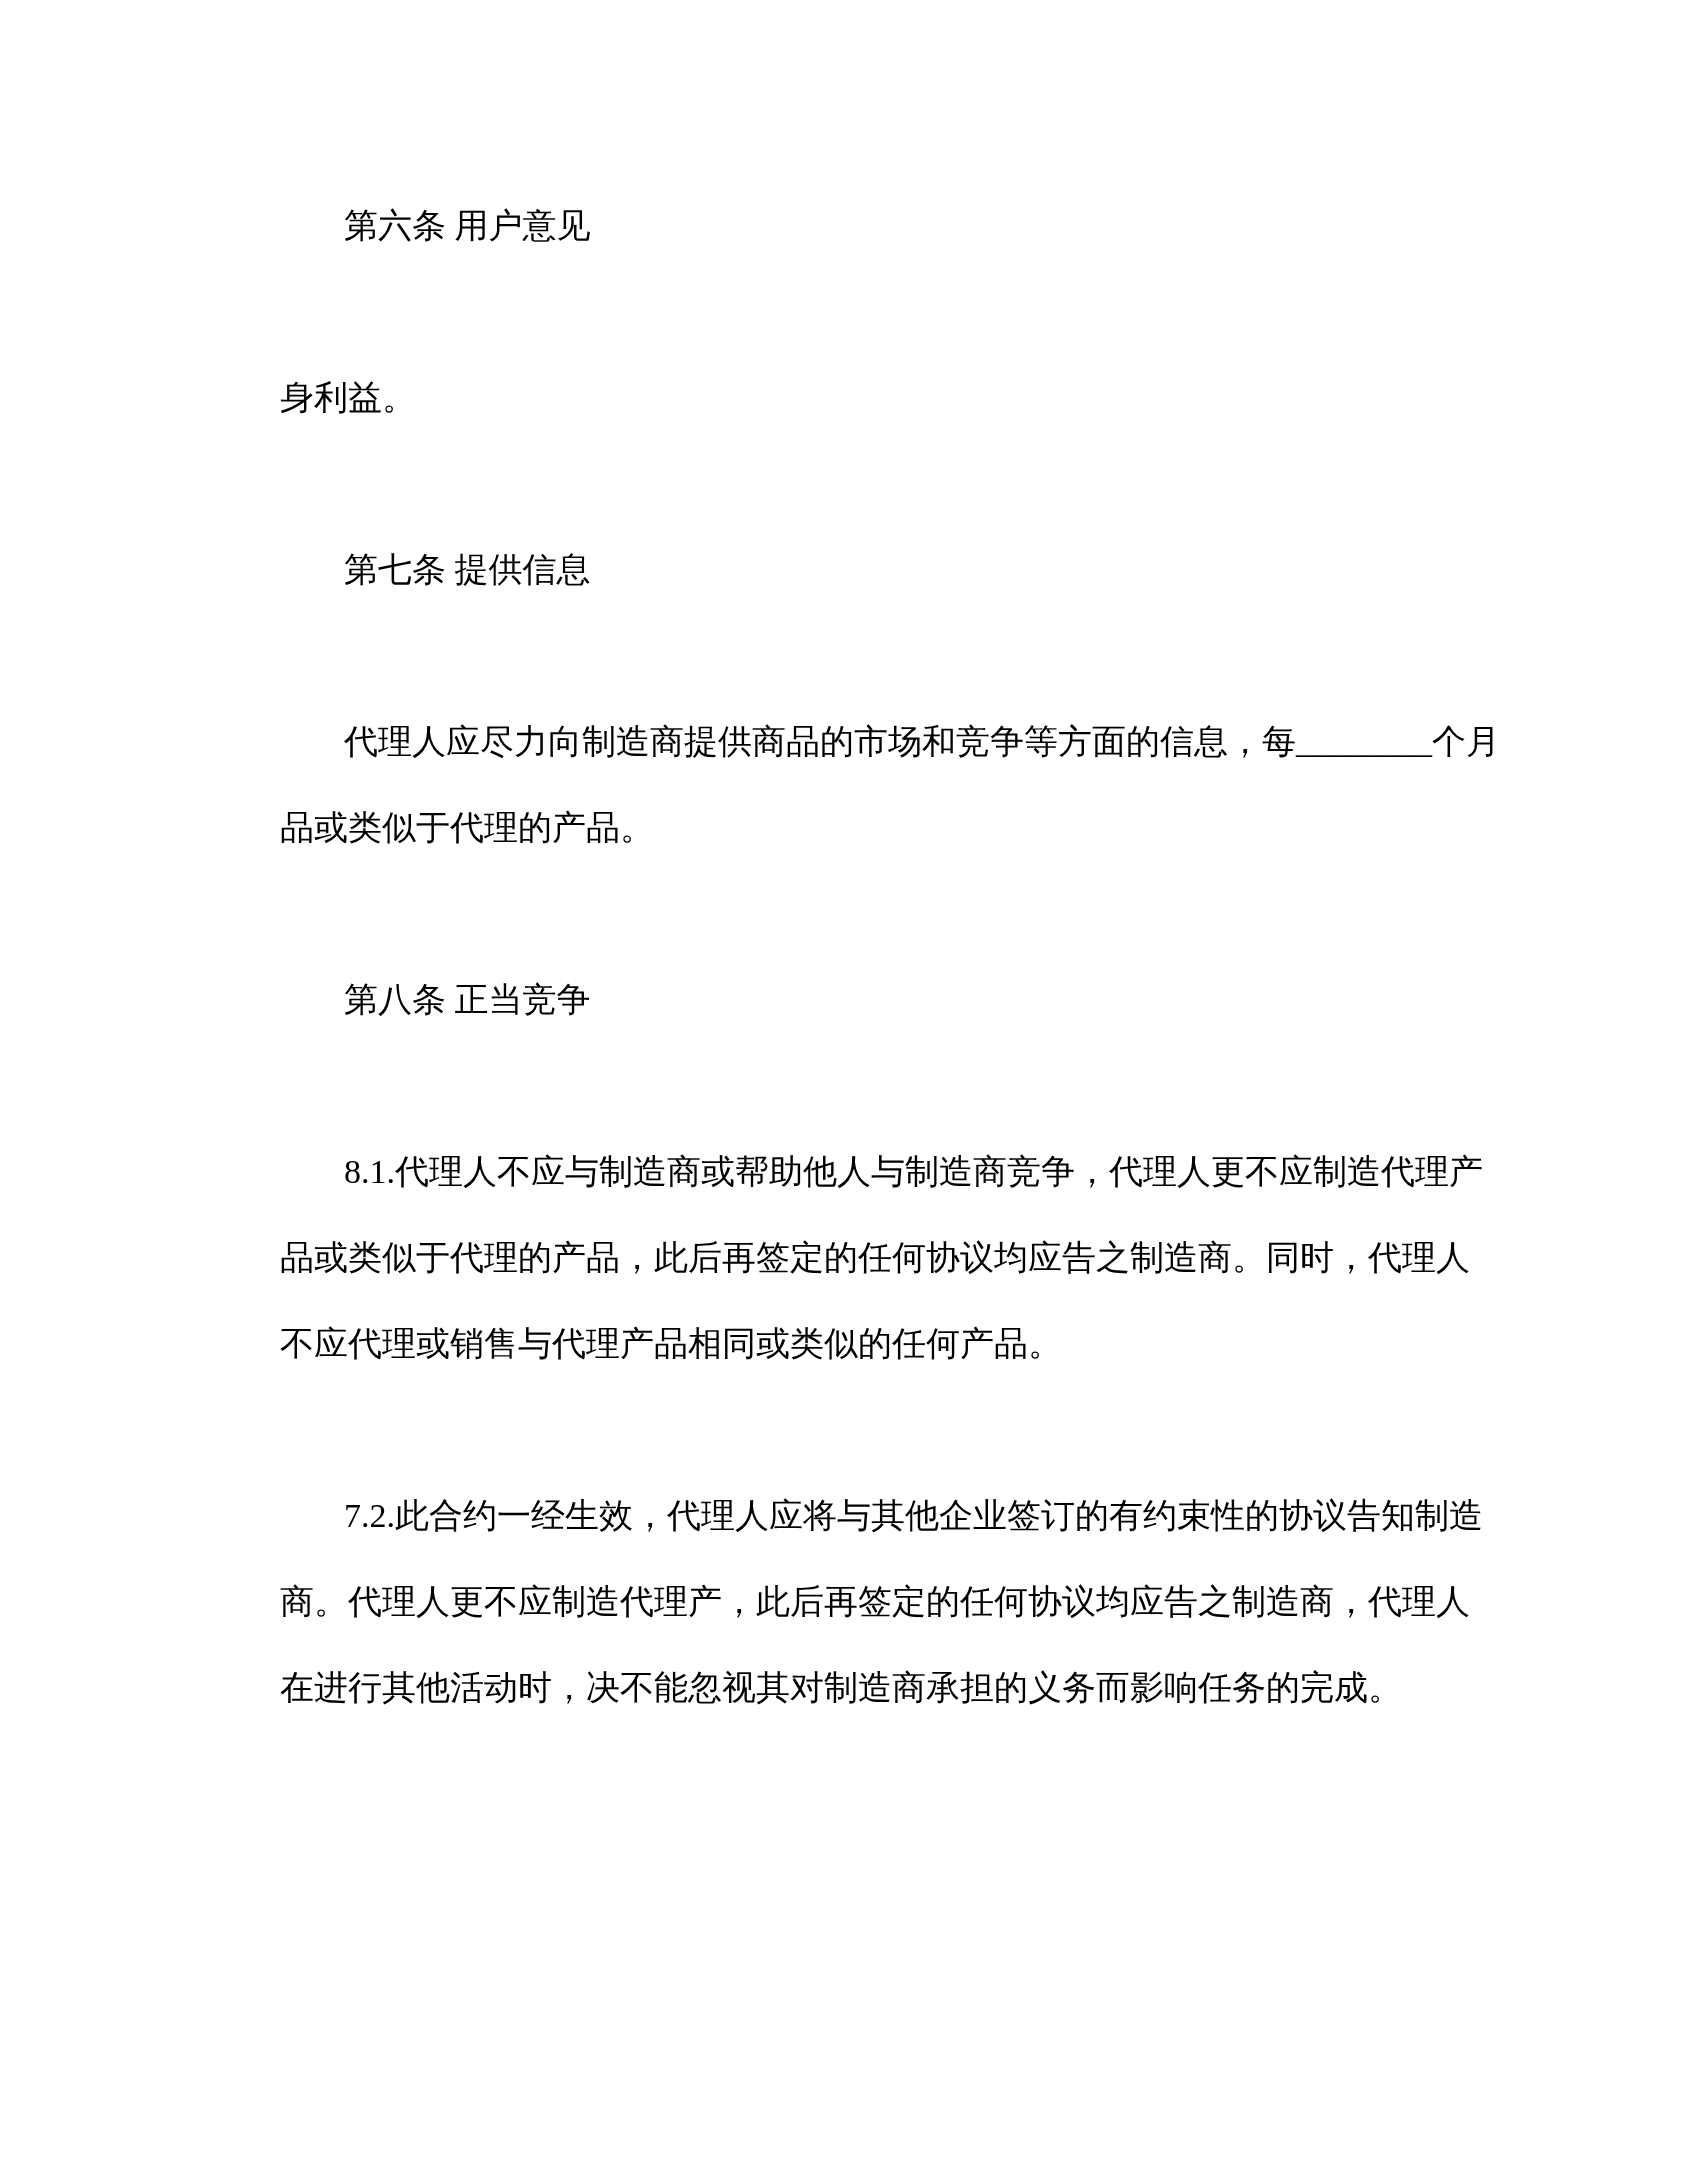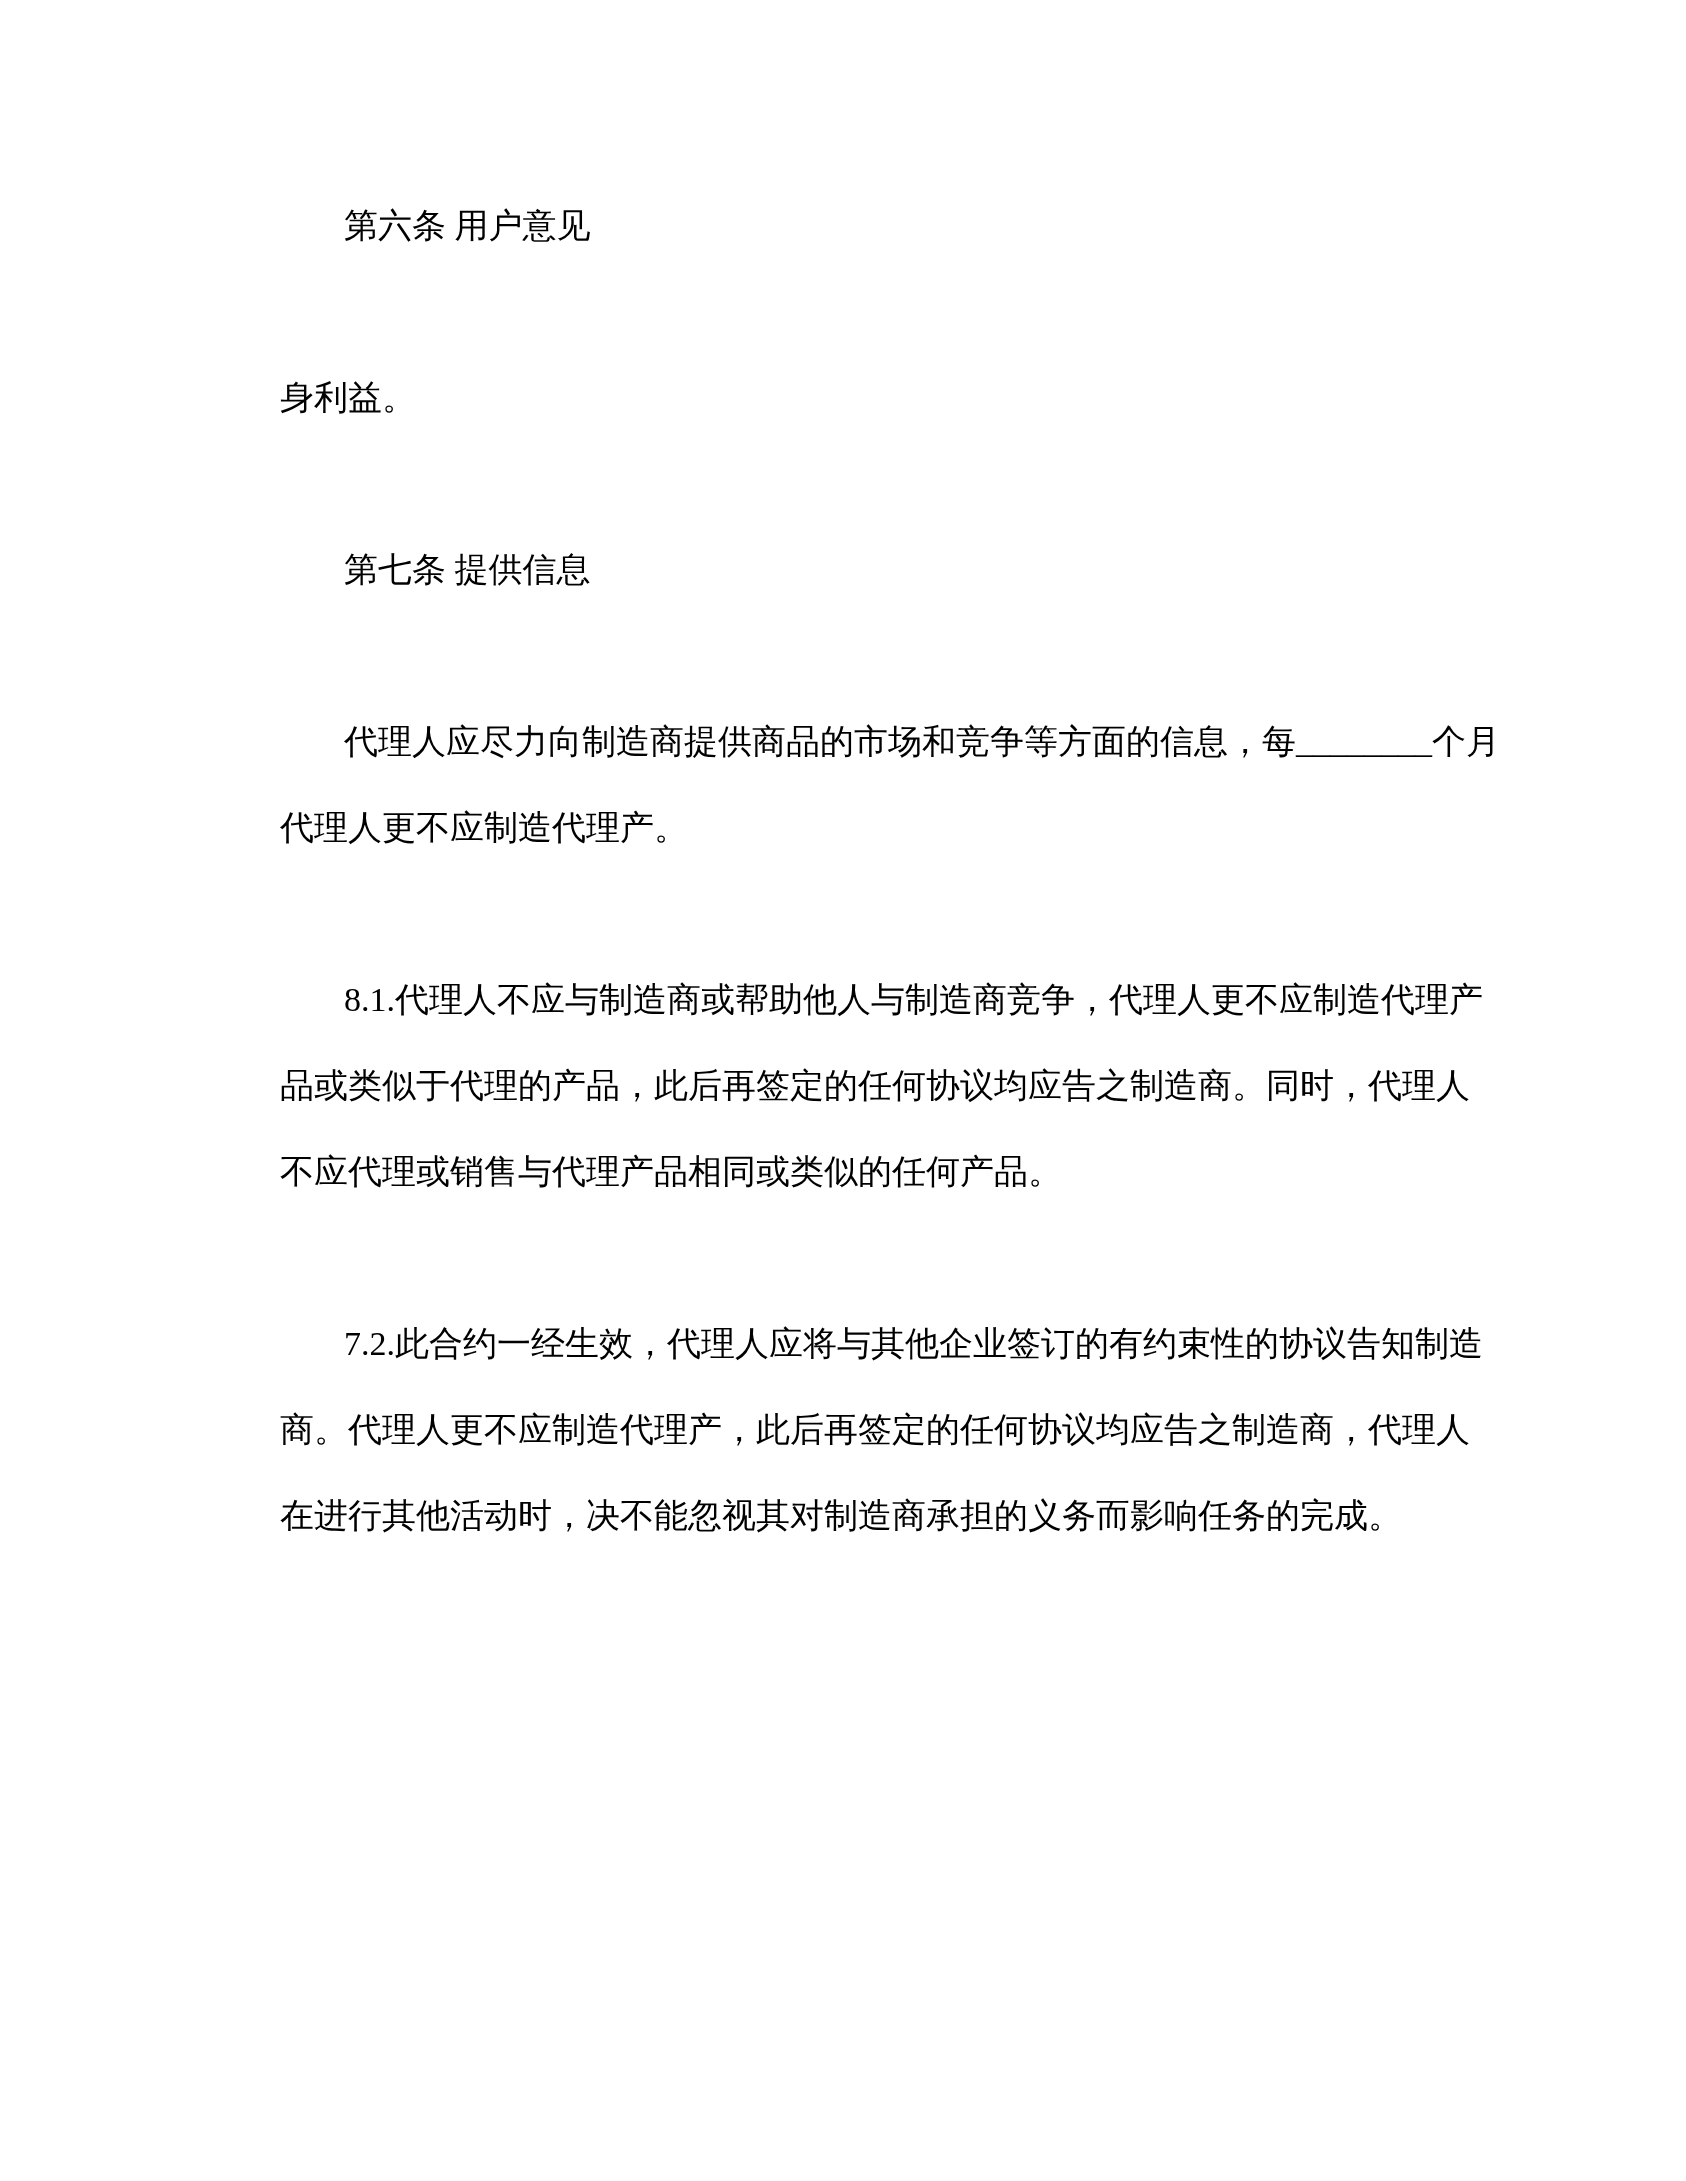--- a/index.html
+++ b/index.html
@@ -51,23 +51,26 @@
   <div class="block para">
     <div class="line">身利益。</div>
   </div>
 
   <div class="block heading">
     <div class="line">第七条 提供信息</div>
   </div>
 
   <div class="block para">
     <div class="line first">代理人应尽力向制造商提供商品的市场和竞争等方面的信息，每________个月</div>
-    <div class="line">代理人更不应制造代理产。</div>
+    <div class="line">品或类似于代理的产品。</div>
   </div>
 
+  <div class="block heading">
+    <div class="line">第八条 正当竞争</div>
+  </div>
 
   <div class="block para">
     <div class="line first">8.1.代理人不应与制造商或帮助他人与制造商竞争，代理人更不应制造代理产</div>
     <div class="line">品或类似于代理的产品，此后再签定的任何协议均应告之制造商。同时，代理人</div>
     <div class="line">不应代理或销售与代理产品相同或类似的任何产品。</div>
   </div>
 
   <div class="block para">
     <div class="line first">7.2.此合约一经生效，代理人应将与其他企业签订的有约束性的协议告知制造</div>
     <div class="line">商。代理人更不应制造代理产，此后再签定的任何协议均应告之制造商，代理人</div>

